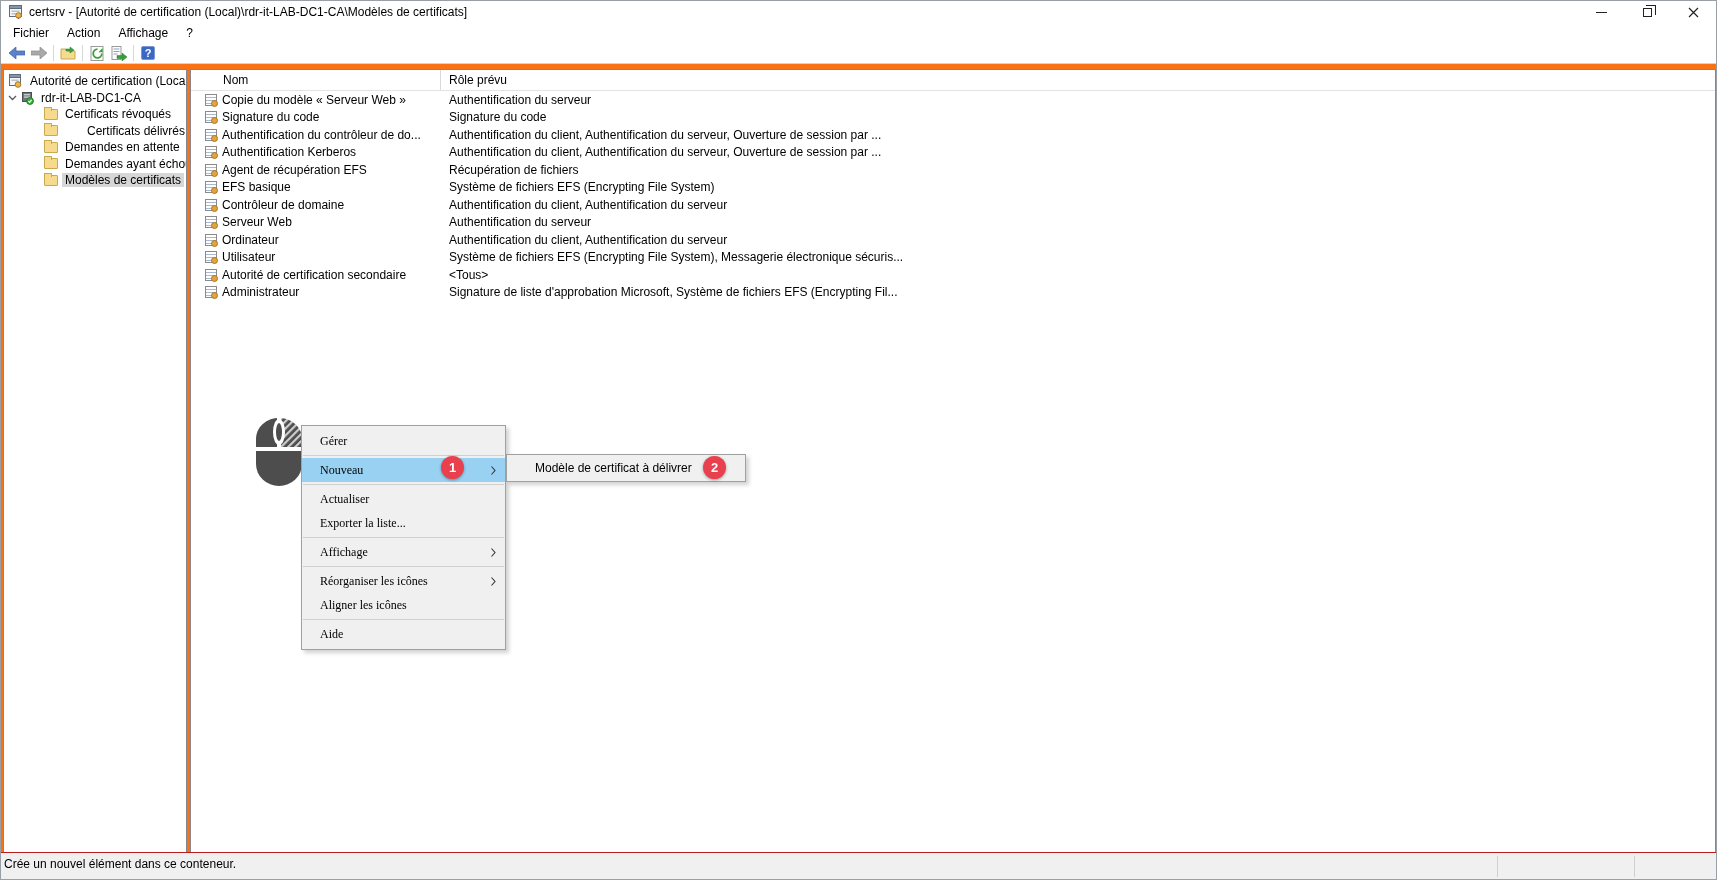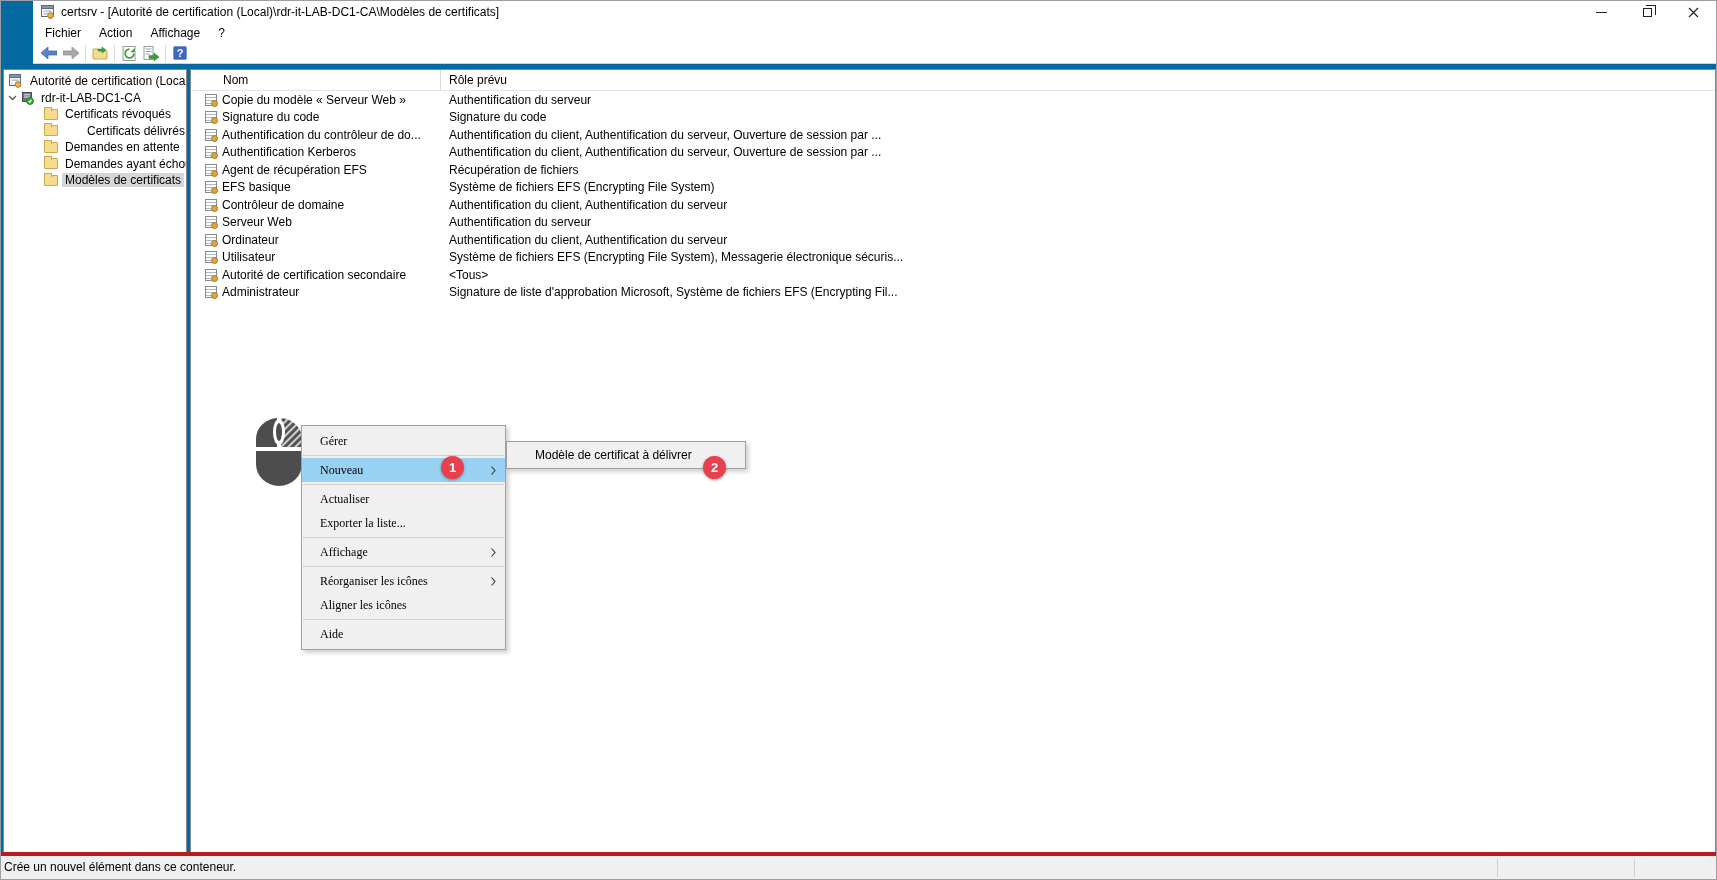--- a/index.html
+++ b/index.html
@@ -2,21 +2,21 @@
 <html><head>
 <meta charset="utf-8">
 <style>
   * { box-sizing: border-box; margin: 0; padding: 0; }
   html,body { width:1717px; height:880px; }
   body {
     font-family: "Liberation Sans", "DejaVu Sans", sans-serif;
     font-size: 12px; color:#000; background:#fff; position:relative;
     overflow:hidden;
   }
-  .window { width:1717px; height:880px; position:relative; background:#0369a1; border:1px solid #999fa5;padding-left:32px; }
+  .window { width:1717px; height:880px; position:relative; background:#f97316; border:1px solid #999fa5; }
 
   
   .titlebar { height:22px; display:flex; align-items:center; padding-left:7px; background:#fff; }
   .app-icon { width:15px; height:14px; margin-right:6px; flex:0 0 auto; }
   .title-text { flex:1; font-size:12px; white-space:nowrap; overflow:hidden; }
   .win-controls { display:flex; height:22px; }
   .wc { width:46px; display:flex; align-items:center; justify-content:center; cursor:default; }
   .min-glyph { width:11px; border-top:1px solid #222; display:block; }
   .restore-glyph { width:9px; height:9px; border:1px solid #222; position:relative; background:#fff; }
   .restore-glyph::before { content:""; position:absolute; left:2px; top:-4px; width:9px; height:9px; border:1px solid #222; border-left:none; border-bottom:none; }
@@ -53,33 +53,33 @@
   .lrow { display:flex; height:17.5px; align-items:center; white-space:nowrap; }
   .cell.name { width:250px; display:flex; align-items:center; padding-left:14px; overflow:hidden; }
   .cell.role { flex:1; padding-left:8px; overflow:hidden; }
   .tpl-ico { width:12px; height:12px; border:1px solid #8a8a8a; background:
              repeating-linear-gradient(#fff 0 2px, #a9b8cc 2px 3px); position:relative; margin-right:5px; flex:0 0 auto; }
   .tpl-ico::after { content:""; position:absolute; right:-2px; bottom:-2px; width:5px; height:5px;
                     border-radius:50%; background:#e3a43b; border:1px solid #a8772a; }
 
   
   .statusbar { position:absolute; left:0; right:0; bottom:0; height:27px; background:#f0f0f0;
-               border-top:4px solid #b91c1c; }
+               border-top:1px solid #b91c1c; }
   .status-text { position:absolute; left:3px; top:4px; }
   .sb-sep { position:absolute; top:3px; bottom:2px; width:1px; background:#d0d0d0; }
 
   
   .cmenu { position:absolute; left:300px; top:424px; width:205px; background:#f0f0f0;
            border:1px solid #a0a0a0; box-shadow:3px 3px 4px rgba(0,0,0,0.18); padding:3px 0; z-index:10; }
   .cmenu-item { height:24px; line-height:24px; padding-left:18px; position:relative; cursor:default;font-family:Liberation Serif, serif; }
   .cmenu-item.hl { background:#99d1f2; }
   .cmenu-sep { height:1px; background:#d0d0d0; margin:2px 1px; }
   .sub-arrow { position:absolute; right:9px; top:0; height:24px; display:flex; align-items:center; }
 
-  .submenu { position:absolute; left:505px; top:440px; width:240px; height:28px; background:#f0f0f0;
+  .submenu { position:absolute; left:505px; top:453px; width:240px; height:28px; background:#f0f0f0;
              border:1px solid #a0a0a0; box-shadow:3px 3px 4px rgba(0,0,0,0.18); z-index:11;
              display:flex; align-items:center; padding-left:28px; }
 
   
   .badge { position:absolute; width:23px; height:23px; border-radius:50%; background:#e8414d;
            color:#fff; font-weight:bold; font-size:13px; display:flex; align-items:center;
            justify-content:center; z-index:20; box-shadow:0 1px 3px rgba(0,0,0,0.35); }
   .badge.b1 { left:440px; top:455px; }
   .badge.b2 { left:702px; top:455px; }
 

